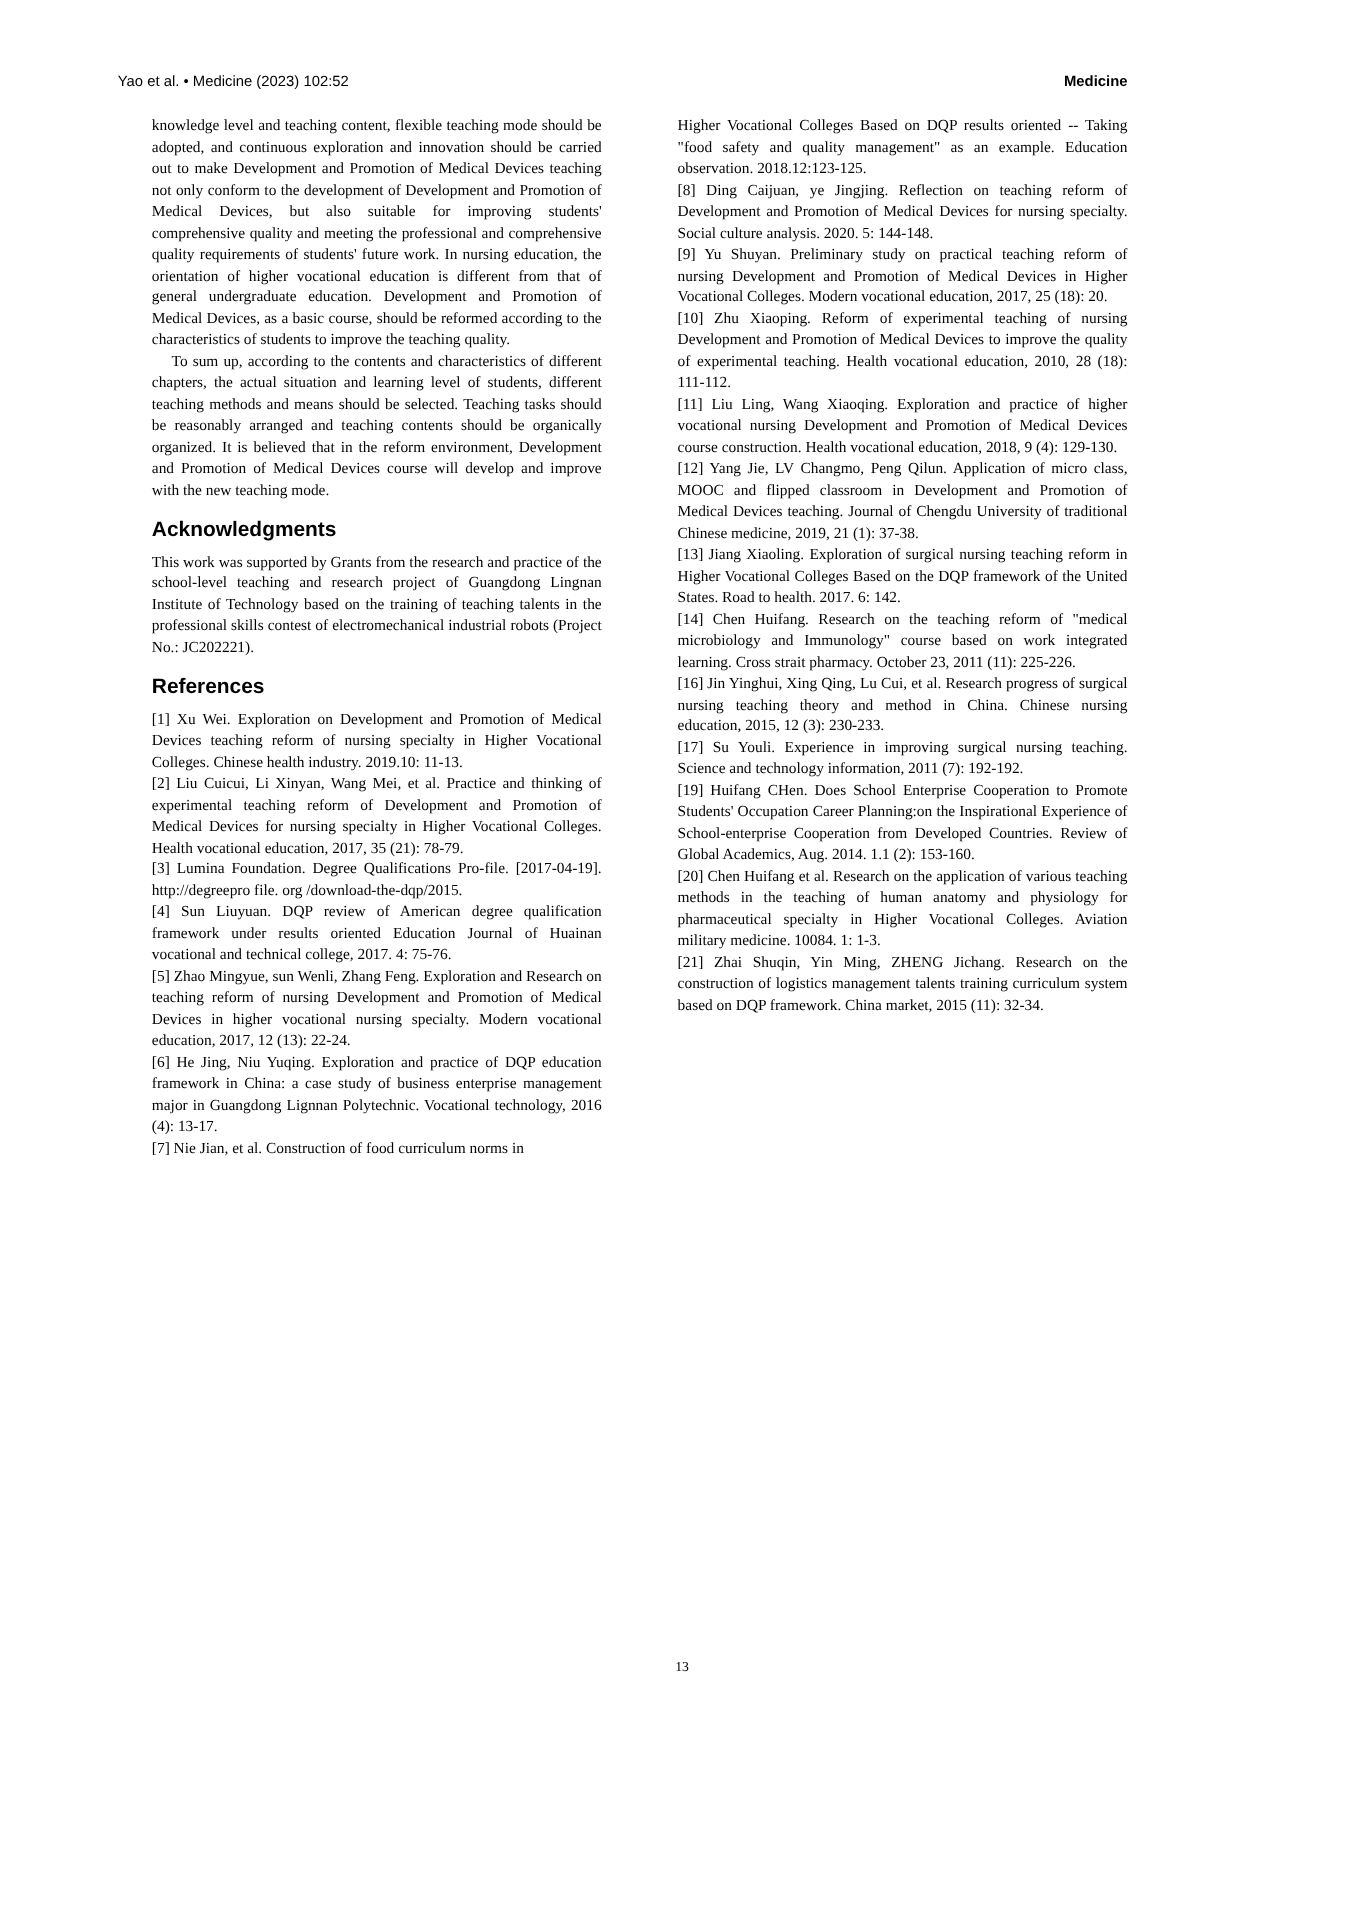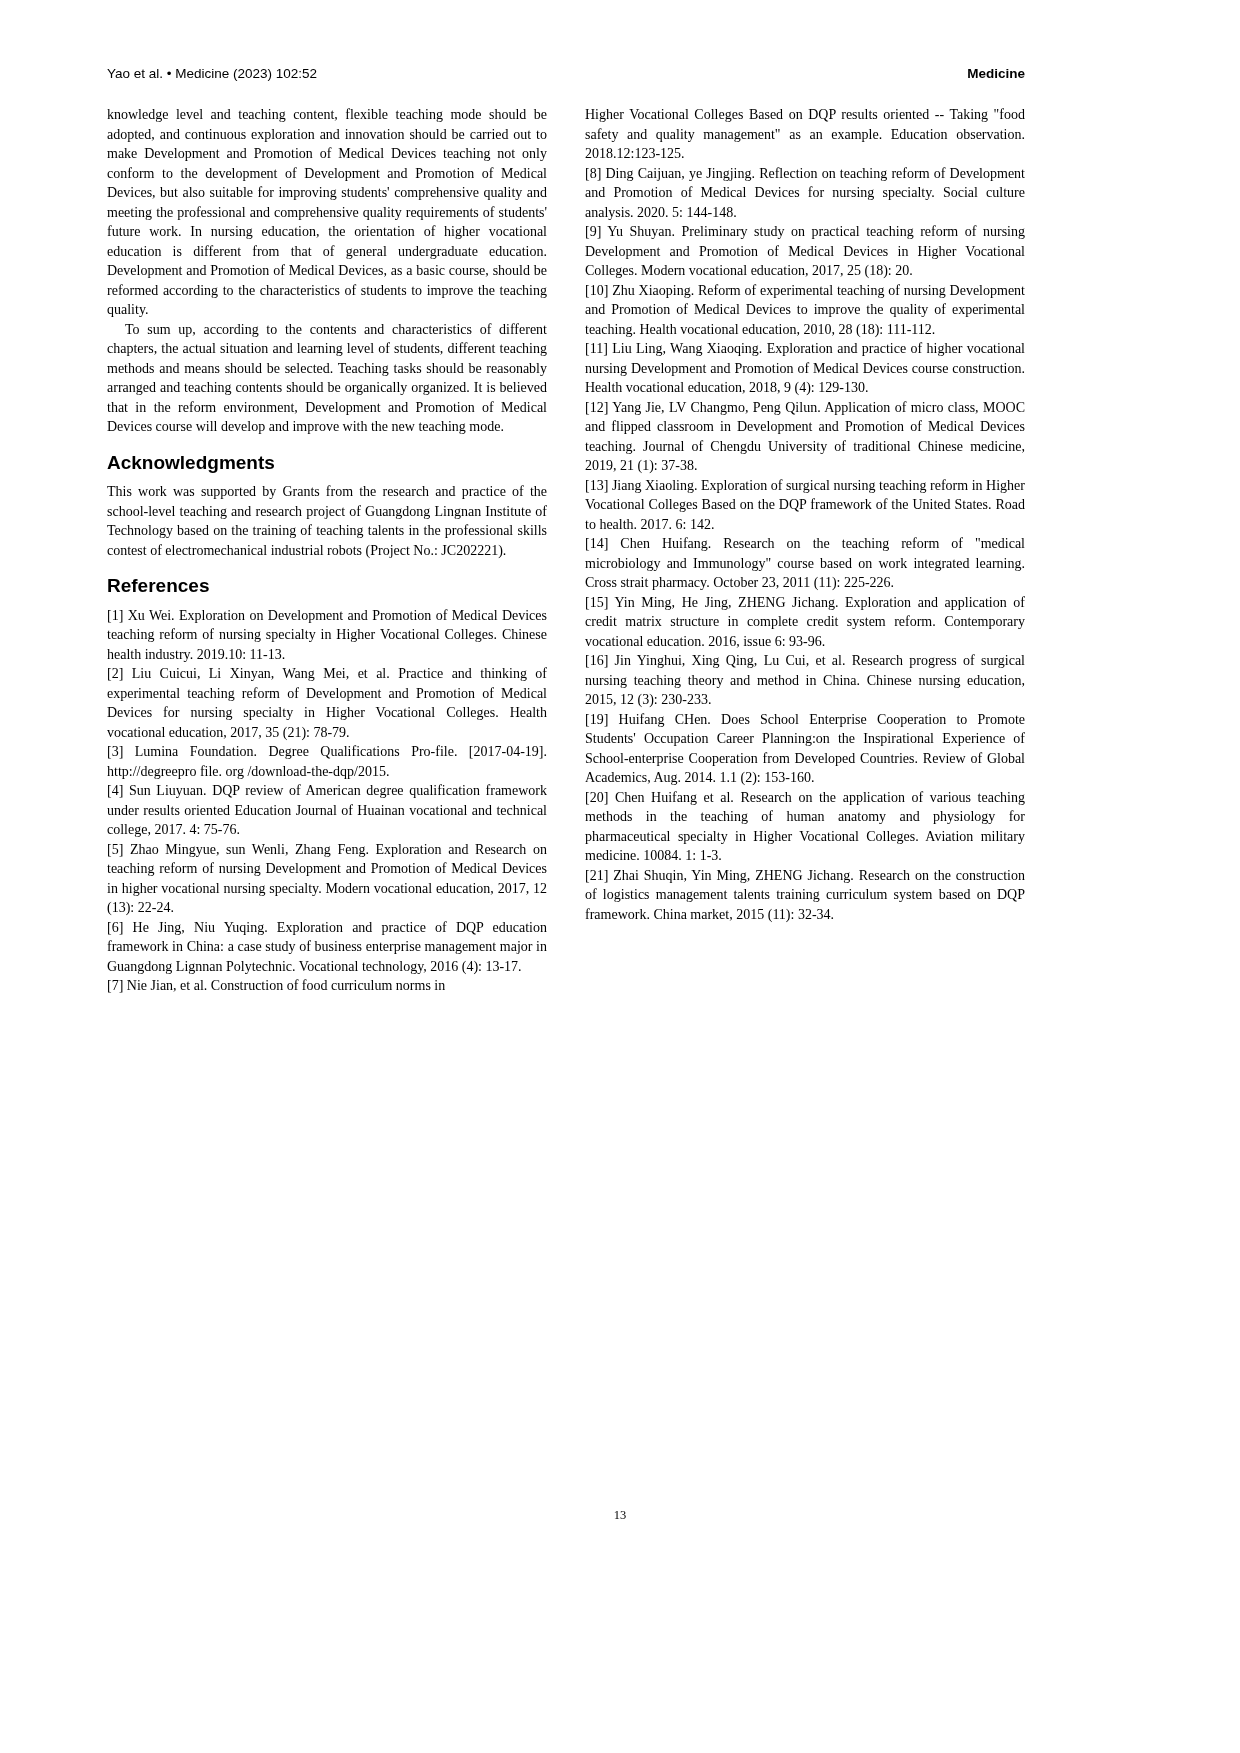--- a/index.html
+++ b/index.html
@@ -35,20 +35,21 @@
   }
   .columns {
     display: flex;
     gap: 38px;
   }
   .col {
     width: 440px;
     font-size: 14px;
     line-height: 19.5px;
     text-align: justify;
+    margin-left: 31px;
   }
   .col p {
     margin: 0;
   }
   p.indent {
     text-indent: 18px;
   }
   h2.section-heading {
     font-family: "Liberation Sans", sans-serif;
     font-size: 19px;
@@ -104,22 +105,22 @@
       <div class="col">
         <div class="refs">
           <p>Higher Vocational Colleges Based on DQP results oriented -- Taking "food safety and quality management" as an example. Education observation. 2018.12:123-125.</p>
           <p>[8] Ding Caijuan, ye Jingjing. Reflection on teaching reform of Development and Promotion of Medical Devices for nursing specialty. Social culture analysis. 2020. 5: 144-148.</p>
           <p>[9] Yu Shuyan. Preliminary study on practical teaching reform of nursing Development and Promotion of Medical Devices in Higher Vocational Colleges. Modern vocational education, 2017, 25 (18): 20.</p>
           <p>[10] Zhu Xiaoping. Reform of experimental teaching of nursing Development and Promotion of Medical Devices to improve the quality of experimental teaching. Health vocational education, 2010, 28 (18): 111-112.</p>
           <p>[11] Liu Ling, Wang Xiaoqing. Exploration and practice of higher vocational nursing Development and Promotion of Medical Devices course construction. Health vocational education, 2018, 9 (4): 129-130.</p>
           <p>[12] Yang Jie, LV Changmo, Peng Qilun. Application of micro class, MOOC and flipped classroom in Development and Promotion of Medical Devices teaching. Journal of Chengdu University of traditional Chinese medicine, 2019, 21 (1): 37-38.</p>
           <p>[13] Jiang Xiaoling. Exploration of surgical nursing teaching reform in Higher Vocational Colleges Based on the DQP framework of the United States. Road to health. 2017. 6: 142.</p>
           <p>[14] Chen Huifang. Research on the teaching reform of "medical microbiology and Immunology" course based on work integrated learning. Cross strait pharmacy. October 23, 2011 (11): 225-226.</p>
-          <p>[15] Yin Ming, He Jing, ZHENG Jichang. Exploration and application of credit matrix structure in complete credit system reform. Contemporary vocational education. 2016, issue 6: 93-96.</p>
           <p>[16] Jin Yinghui, Xing Qing, Lu Cui, et al. Research progress of surgical nursing teaching theory and method in China. Chinese nursing education, 2015, 12 (3): 230-233.</p>
+          <p>[17] Su Youli. Experience in improving surgical nursing teaching. Science and technology information, 2011 (7): 192-192.</p>
           <p>[19] Huifang CHen. Does School Enterprise Cooperation to Promote Students' Occupation Career Planning:on the Inspirational Experience of School-enterprise Cooperation from Developed Countries. Review of Global Academics, Aug. 2014. 1.1 (2): 153-160.</p>
           <p>[20] Chen Huifang et al. Research on the application of various teaching methods in the teaching of human anatomy and physiology for pharmaceutical specialty in Higher Vocational Colleges. Aviation military medicine. 10084. 1: 1-3.</p>
           <p>[21] Zhai Shuqin, Yin Ming, ZHENG Jichang. Research on the construction of logistics management talents training curriculum system based on DQP framework. China market, 2015 (11): 32-34.</p>
         </div>
       </div>
 
     </div>
   </div>
 
   <div class="page-footer">13</div>

